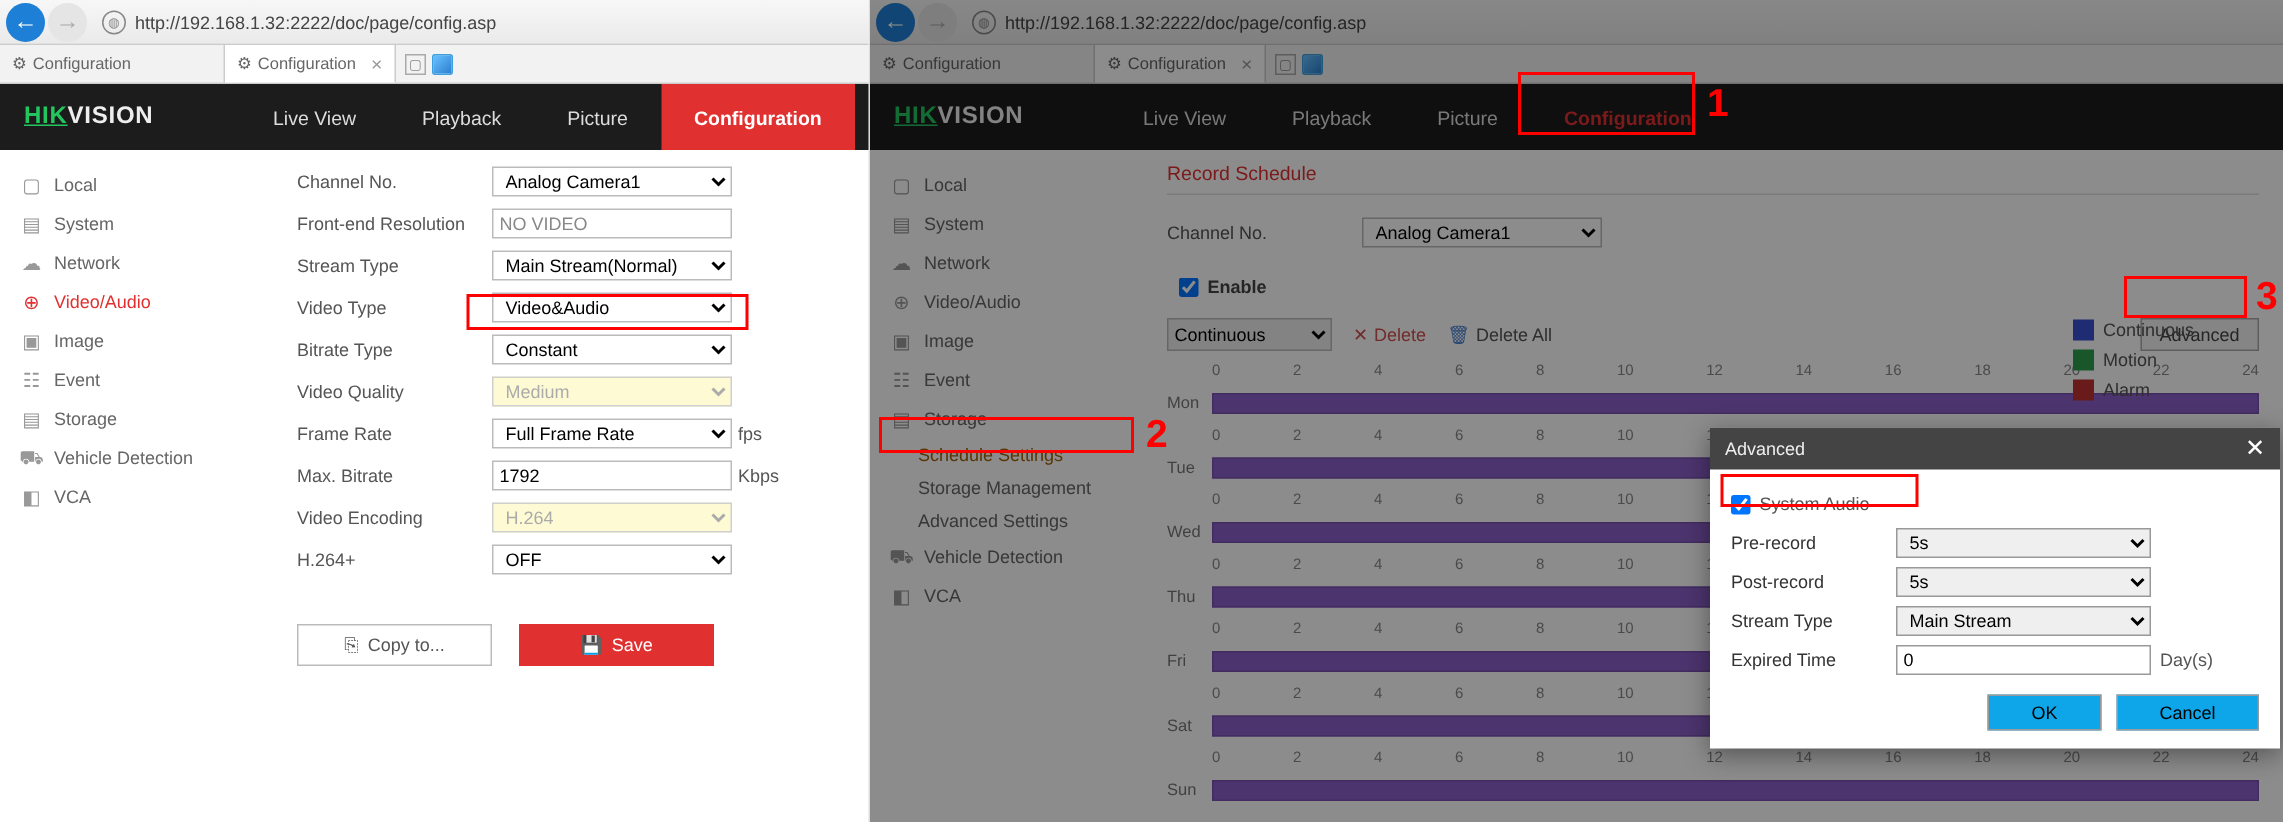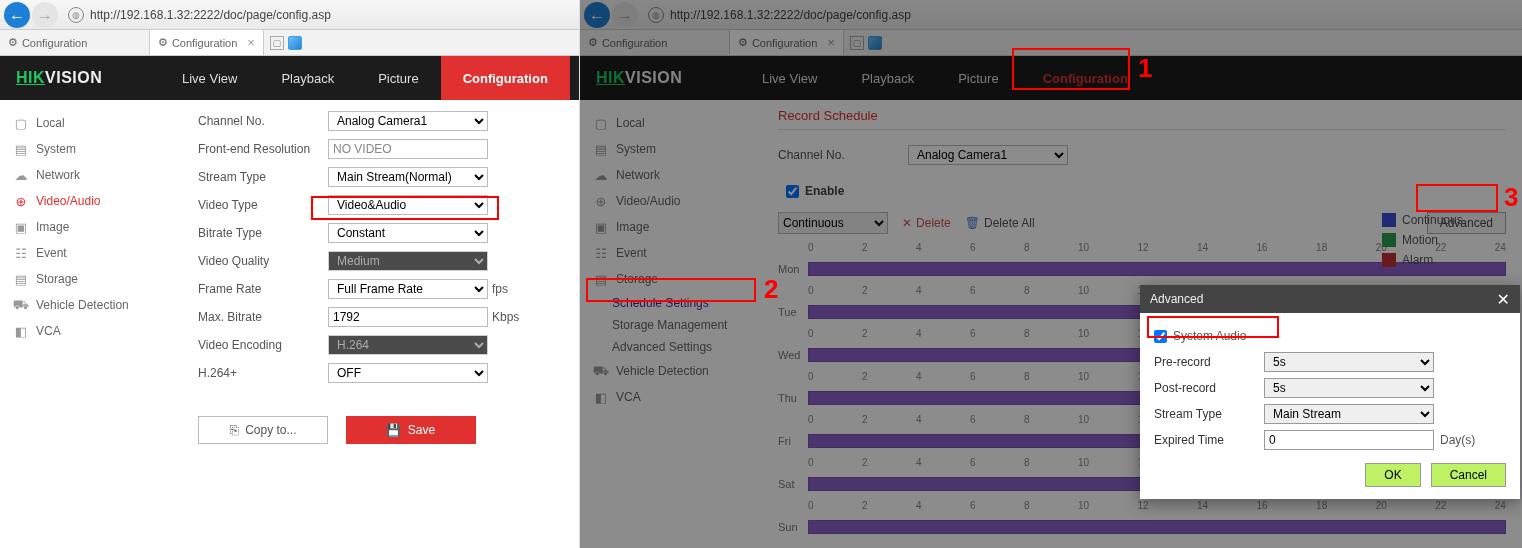--- a/index.html
+++ b/index.html
@@ -23,31 +23,31 @@
 .logo { width: 160px; padding-left: 16px; font-weight: bold; font-size: 16px; letter-spacing: 0.5px; }
 .logo .hik { color: #22c55e; text-decoration: underline; }
 .logo .vision { color: #eee; }
 .navitem { padding: 0 22px; height: 100%; display: flex; align-items: center; color: #ddd; font-size: 13px; }
 .navitem.active { background: #e03030; color: #fff; font-weight: bold; }
 .content { display: flex; height: calc(100% - 100px); }
 .sidebar { width: 170px; padding: 10px 0; }
 .side-item { display: flex; align-items: center; height: 26px; padding: 0 14px; color: #666; gap: 8px; font-size: 12px; }
 .side-item.active { color: #e03030; }
 .side-sub { padding-left: 32px; color: #666; height: 22px; display: flex; align-items: center; font-size: 12px; }
-.side-sub.active { color: #4c1d95; }
+.side-sub.active { color: #a16207; }
 .side-icon { width: 14px; height: 14px; display: inline-flex; align-items: center; justify-content: center; font-size: 13px; color: #999; }
 .side-item.active .side-icon { color: #e03030; }
 .main { flex: 1; padding: 8px 16px 8px 28px; }
 .subtabs { display: flex; gap: 18px; height: 26px; border-bottom: 1px solid #e0e0e0; margin-bottom: 12px; align-items: center; }
 .subtab { font-size: 12px; color: #888; padding-bottom: 5px; border-bottom: 2px solid transparent; }
 .subtab.active { color: #e03030; border-bottom-color: #e03030; }
 .row { display: flex; align-items: center; height: 26px; margin-bottom: 2px; }
 .row .lbl { width: 130px; color: #555; font-size: 12px; }
 .row select, .row input.txt { width: 160px; height: 20px; border: 1px solid #bbb; font-size: 12px; padding: 0 4px; background: #fff; }
-.row select[disabled], .row .disabled-box { background: #000000; color: #888; }
+.row select[disabled], .row .disabled-box { background: #fef9c3; color: #888; }
 .row .unit { margin-left: 4px; font-size: 12px; color: #555; }
 .btnrow { display: flex; gap: 18px; margin-top: 30px; }
 .btn { height: 28px; min-width: 130px; display: flex; align-items: center; justify-content: center; font-size: 12px; border: 1px solid #bbb; background: #fff; gap: 6px; }
 .btn.save { background: #e03030; color: #fff; border-color: #e03030; }
 .redbox { position: absolute; border: 2px solid #f00; pointer-events: none; }
 .annot { position: absolute; color: #f00; font-size: 26px; font-weight: bold; }
 
 .panel.right .overlay { position: absolute; inset: 0; background: rgba(0,0,0,0.45); z-index: 5; pointer-events: none; }
 .panel.right .abovedlg { position: relative; z-index: 2; }
 .section-title { color: #e03030; font-size: 13px; border-bottom: 1px solid #e0e0e0; padding-bottom: 6px; margin-bottom: 12px; }
@@ -65,21 +65,21 @@
 .legend div { display: flex; align-items: center; gap: 6px; height: 20px; }
 .legend .sw { width: 14px; height: 14px; }
 .dialog { position: absolute; left: 560px; top: 285px; width: 380px; background: #fff; z-index: 10; box-shadow: 0 4px 16px rgba(0,0,0,0.4); }
 .dlg-head { background: #444; color: #eee; height: 28px; display: flex; align-items: center; padding: 0 10px; font-size: 12px; }
 .dlg-head .x { margin-left: auto; color: #fff; font-size: 16px; }
 .dlg-body { padding: 10px 14px 12px 14px; }
 .dlg-row { display: flex; align-items: center; height: 26px; }
 .dlg-row .dlbl { width: 110px; font-size: 12px; color: #333; }
 .dlg-row select, .dlg-row input.txt { width: 170px; height: 20px; border: 1px solid #999; font-size: 12px; padding: 0 4px; }
 .dlg-btns { display: flex; justify-content: flex-end; gap: 10px; margin-top: 10px; }
-.dlg-btns .dbtn { height: 24px; padding: 0 18px; border: 1px solid #999; background: #bef264; font-size: 12px; }
+.dlg-btns .dbtn { height: 24px; padding: 0 28px; border: 1px solid #999; background: #0ea5e9; font-size: 12px; }
 .chk { width: 13px; height: 13px; margin-right: 6px; }
 </style>
 </head>
 <body>
 
 <div class="panel left">
   <div class="browser-bar">
     <div class="nav-btn">←</div>
     <div class="nav-btn disabled">→</div>
     <span class="globe">◍</span>

